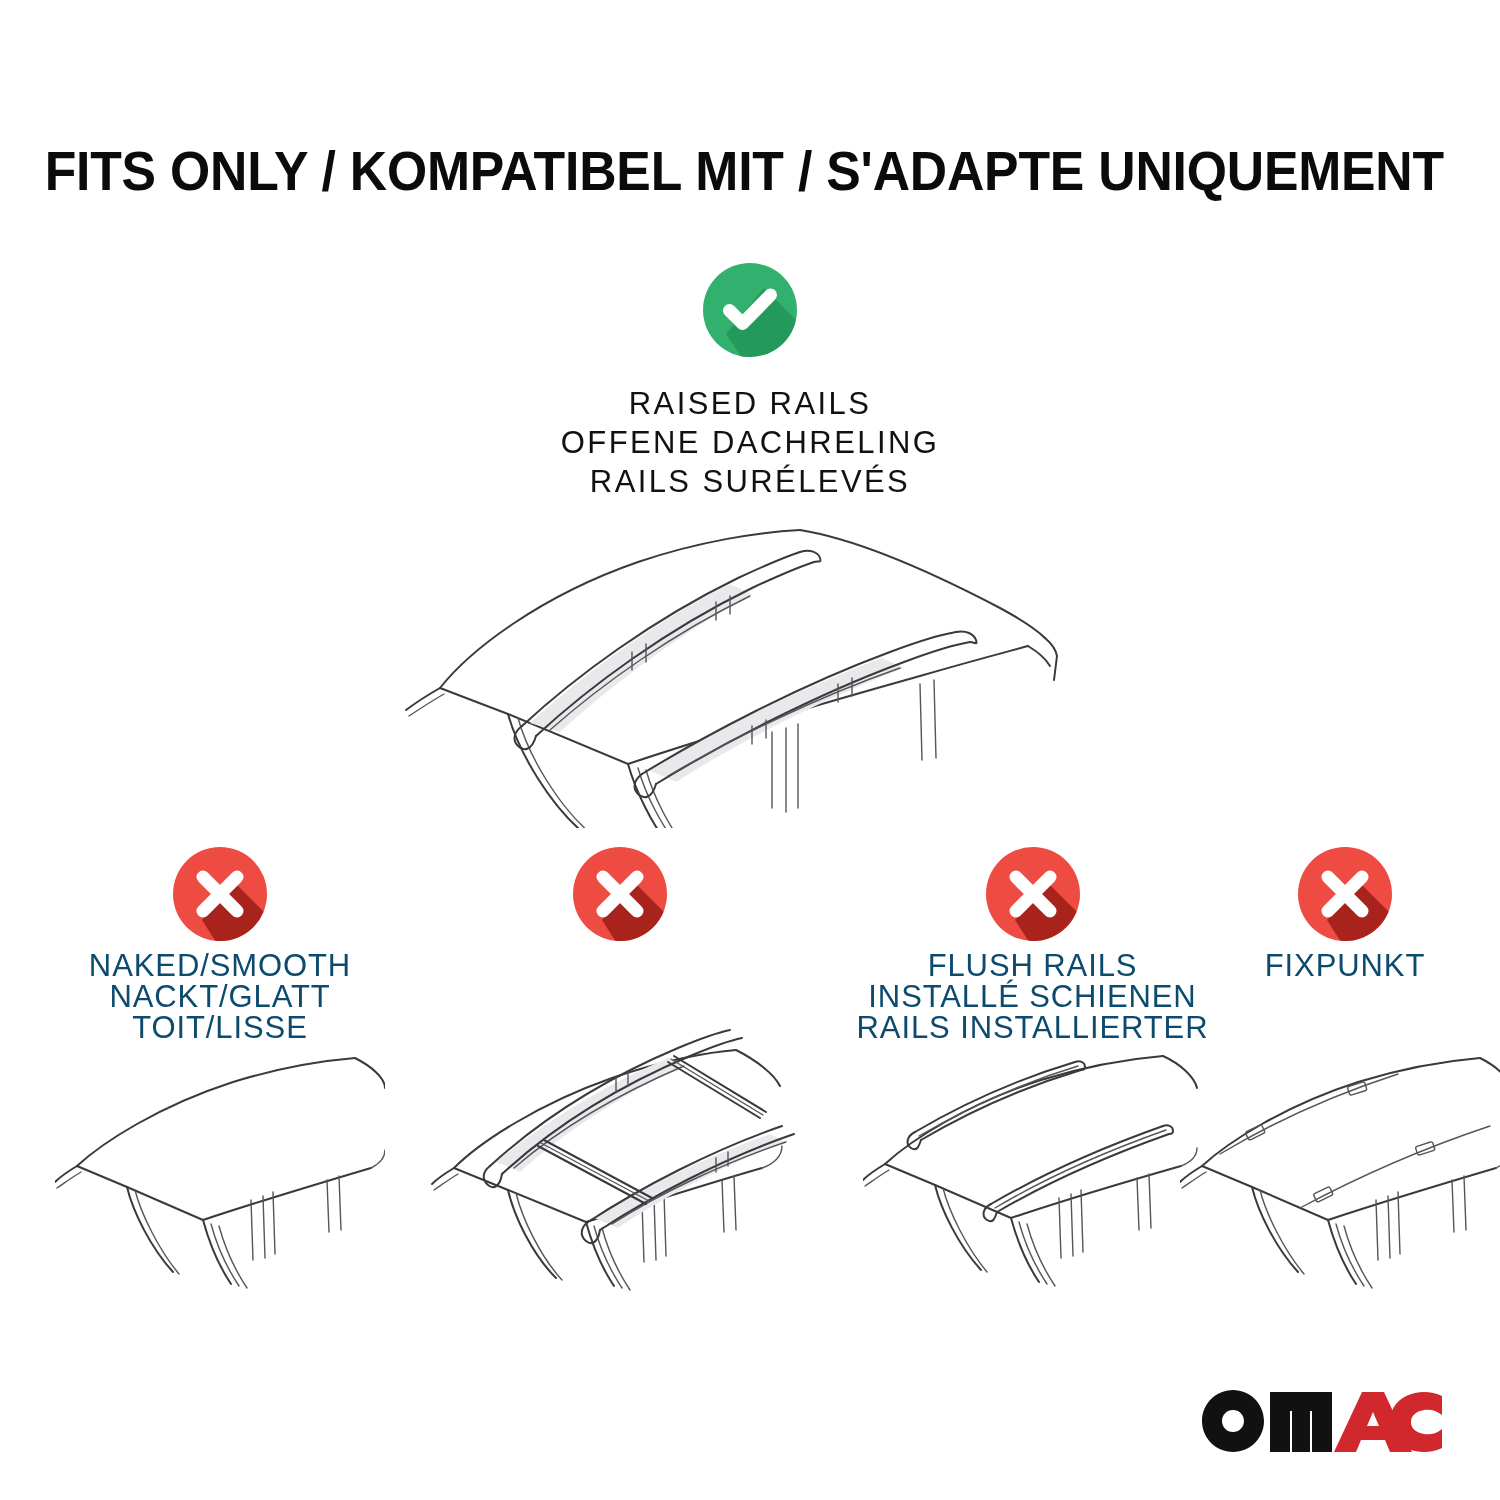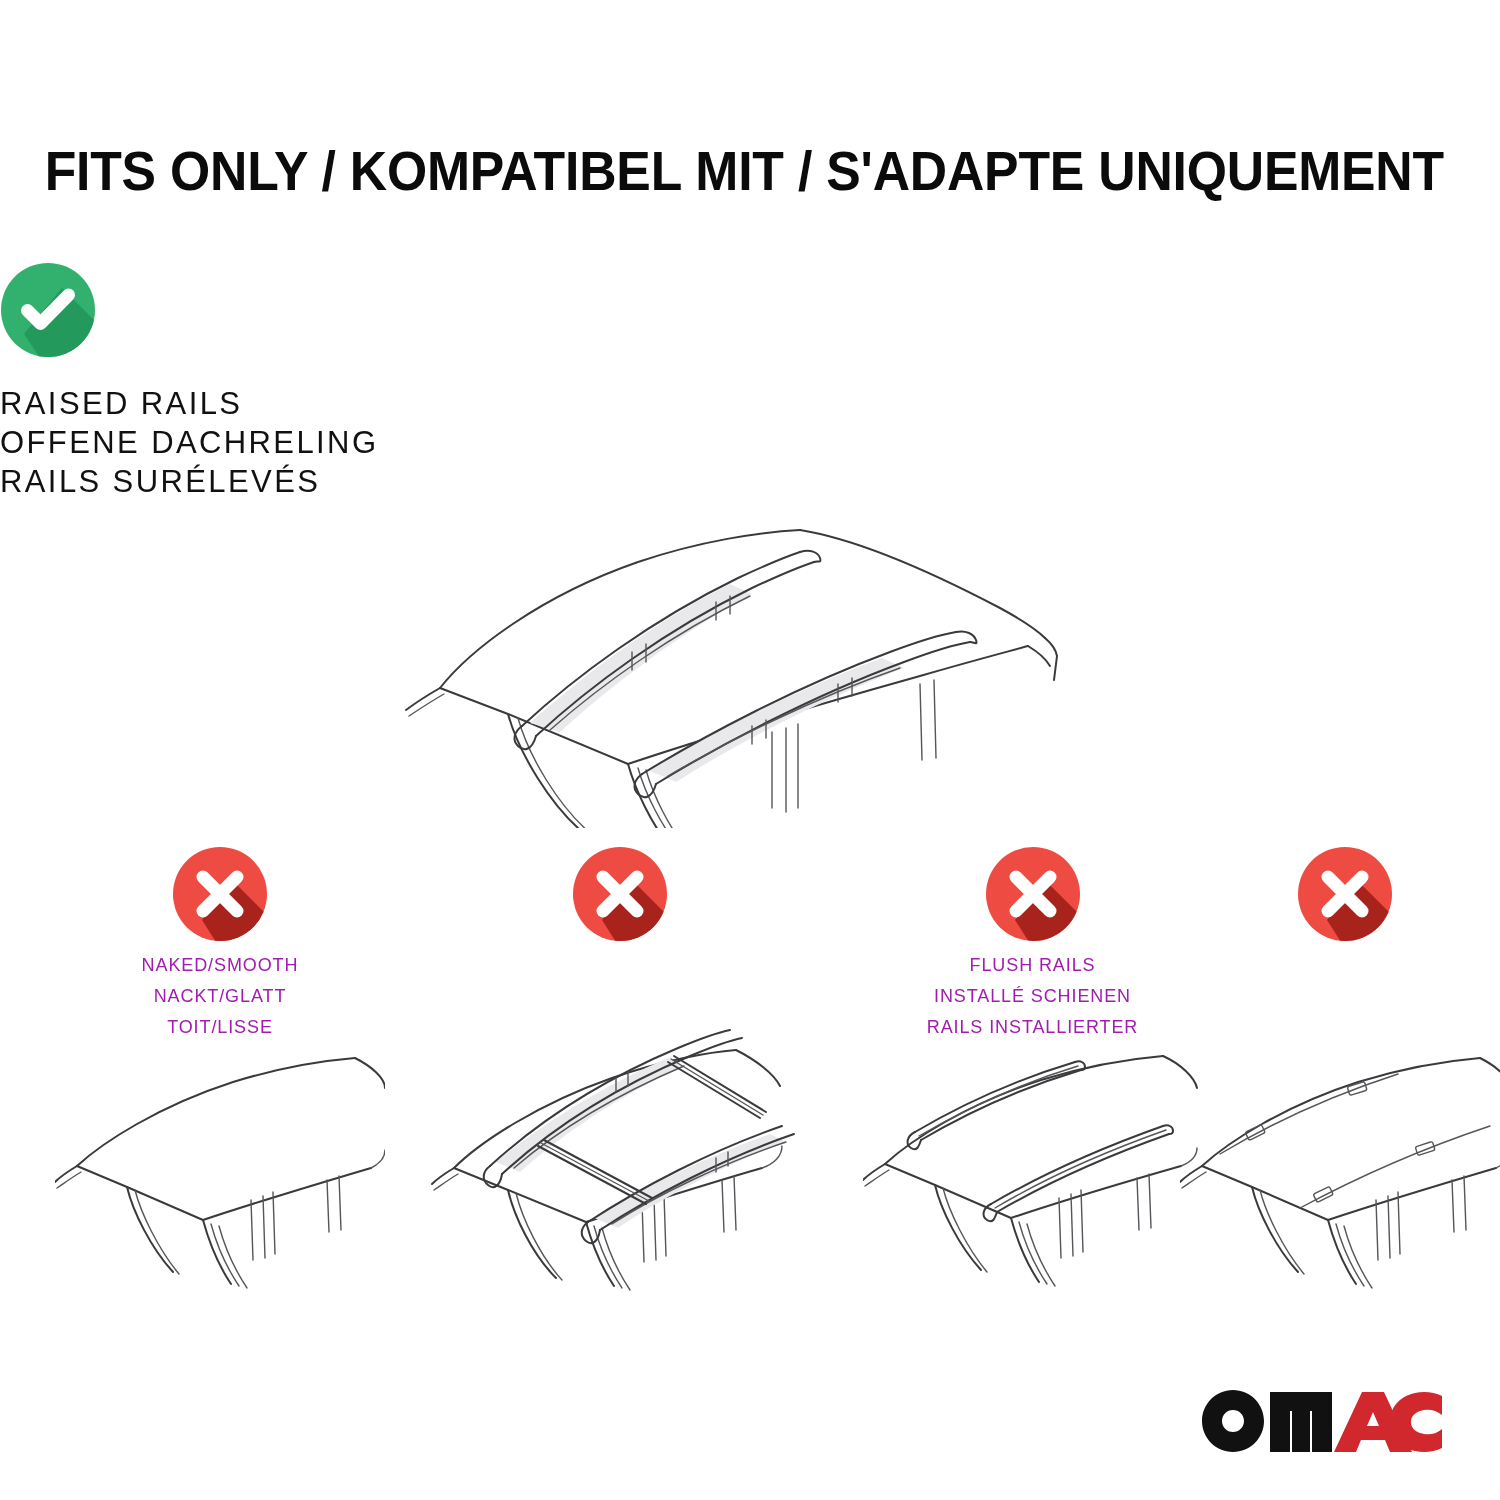--- a/index.html
+++ b/index.html
@@ -36,20 +36,21 @@
     transform-origin: center;
     white-space: nowrap;
   }
 
   
   #primary-block {
     position: absolute;
     left: 0;
     top: 262px;
     width: 1500px;
+    text-align: center;
   }
   .badge {
     position: relative;
     display: inline-block;
     border-radius: 50%;
     overflow: hidden;
   }
   .badge svg { display: block; }
 
   #primary-labels {
@@ -81,24 +82,24 @@
     height: 500px;
   }
   .bad-col {
     position: absolute;
     top: 0;
     text-align: center;
   }
   .bad-badge-wrap { height: 104px; }
   .bad-labels {
     font-weight: 300;
-    font-size: 18px;
+    font-size: 31px;
     line-height: 31px;
     letter-spacing: 0.9px;
-    color: #a21caf;
+    color: #0c4a6e;
     white-space: nowrap;
   }
   .bad-illustration {
     position: absolute;
     left: 50%;
     transform: translateX(-50%);
   }
   .bad-illustration svg { display: block; }
 
   
@@ -401,20 +402,21 @@
             </defs>
           <circle cx="48" cy="48" r="47" fill="#ee4b42"></circle>
           <g clip-path="url(#clipRed4)">
             <polygon points="58,32 96,70 96,96 44,96 30,74" fill="#a9231d"></polygon>
           </g>
           <path d="M31 31 L 65 65 M65 31 L 31 65" fill="none" stroke="#ffffff" stroke-width="13" stroke-linecap="round"></path>
         </svg>
       </span>
     </div>
     <div class="bad-labels">
+      <div>FIXPUNKT</div>
     </div>
     <div class="bad-illustration">
       <svg width="330" height="240" viewBox="0 0 330 240" aria-hidden="true">
         <path class="stroke-art" d="M22 112 C 48 88 104 52 178 28 C 230 12 276 6 300 4"></path>
         <path class="stroke-art" d="M22 112 L 72 133 L 148 166"></path>
         <path class="stroke-art" d="M148 166 C 196 150 262 130 316 114"></path>
         <path class="stroke-art" d="M300 4 C 316 12 330 24 330 34"></path>
         <path class="stroke-art-thin" d="M316 114 C 324 110 330 104 330 96"></path>
         <path class="stroke-art" d="M22 112 C 12 118 4 124 0 128"></path>
         <path class="stroke-art-thin" d="M26 118 C 16 124 8 130 2 134"></path>

